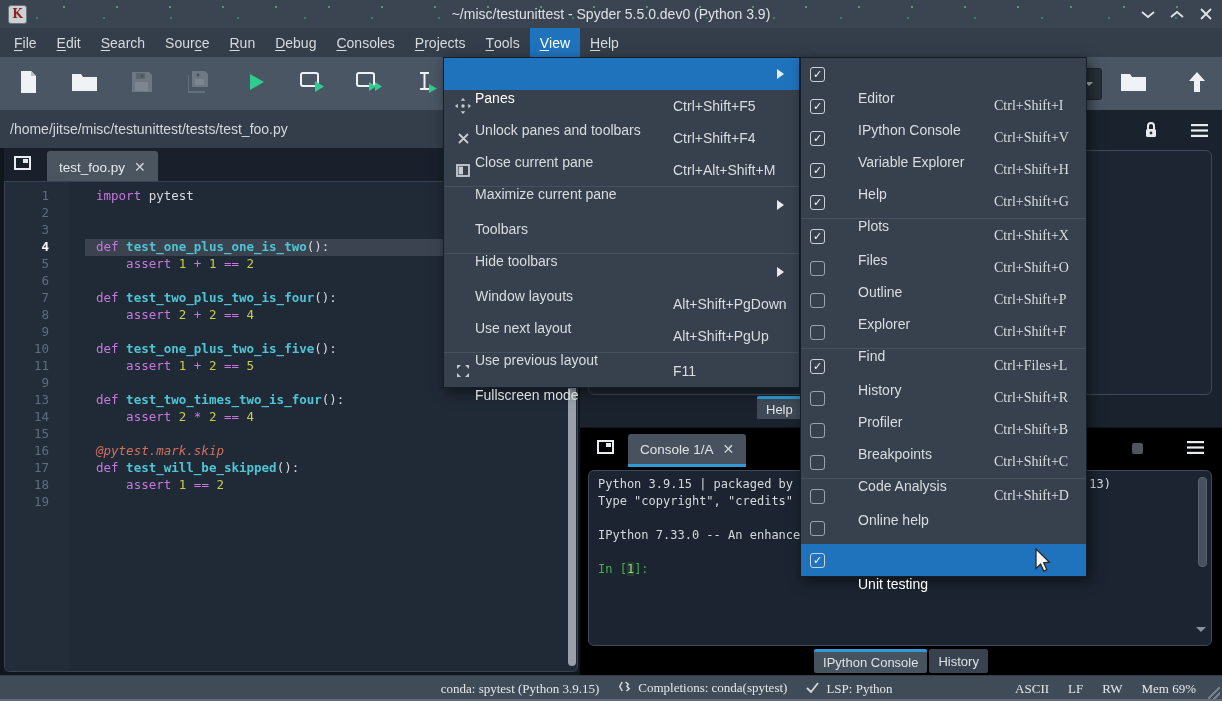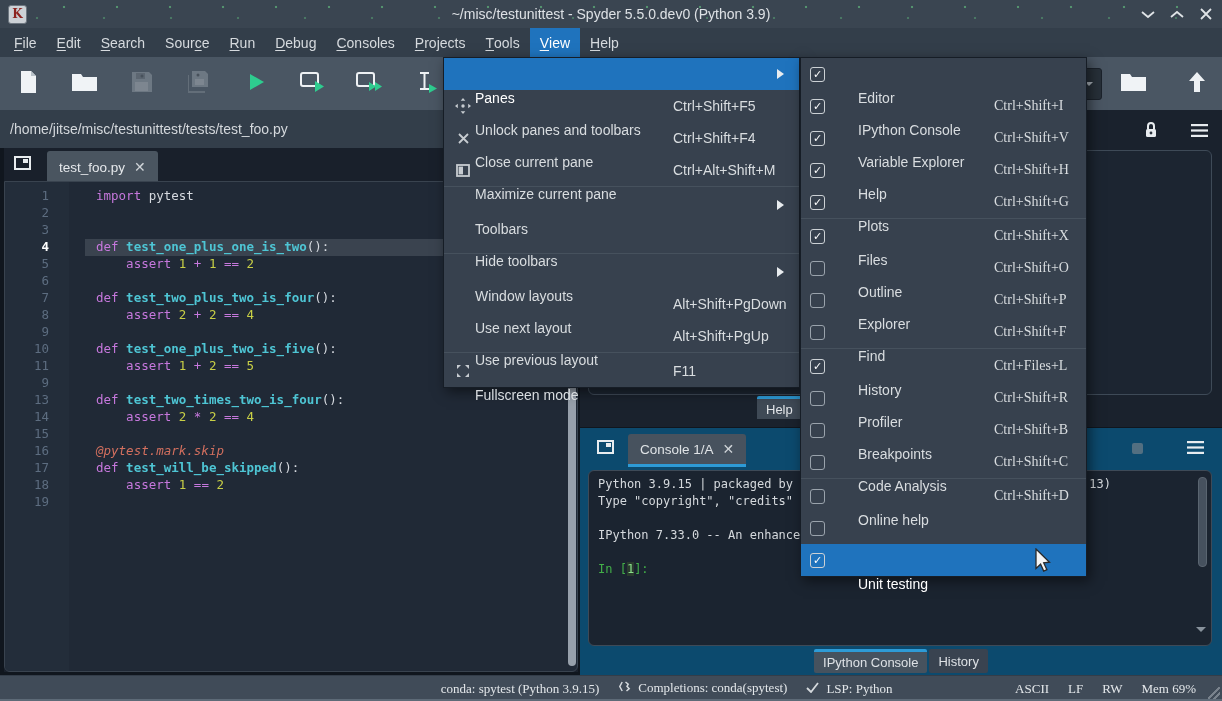--- a/index.html
+++ b/index.html
@@ -62,21 +62,21 @@
   .tok-op{color:#c678dd;}
   .tok-dec{color:#d4705f;font-style:italic;}
   .ed-scrollbar{position:absolute;left:568px;top:186px;width:8px;height:480px;background:#97a0ab;border-radius:4px;}
   
   .help-pane{position:absolute;left:580px;top:148px;right:0;height:279px;background:#1a222d;}
   .help-content{position:absolute;left:8px;top:2px;right:10px;height:243px;background:#1c2531;
     border:1px solid #3e4a57;border-radius:6px;}
   .help-tab{position:absolute;left:177px;top:248px;height:23px;background:#3f4a56;border-top:3px solid #2e9bd6;
     color:#e3e6e9;font-size:13px;display:flex;align-items:center;padding:0 9px;border-radius:2px 2px 0 0;box-sizing:border-box;}
   
-  .console-pane{position:absolute;left:580px;top:428px;right:0;height:247px;background:#0c4a6e;text-decoration:underline;}
+  .console-pane{position:absolute;left:580px;top:428px;right:0;height:247px;background:#000000;text-decoration:underline;}
   .cs-browse{position:absolute;left:17px;top:12px;}
   .cs-tab{position:absolute;left:48px;top:6px;height:33px;background:#47525e;border-radius:3px 3px 0 0;
     border-bottom:3px solid #2e9bd6;display:flex;align-items:center;gap:9px;padding:0 12px;
     color:#dfe3e6;font-size:13.5px;box-sizing:border-box;}
   .cs-icons{position:absolute;right:18px;top:10px;display:flex;align-items:center;gap:44px;}
   .plugin-sq{width:11px;height:11px;background:#79828c;opacity:.65;border-radius:2px;}
   .cs-content{position:absolute;left:8px;top:42px;right:10px;height:176px;background:#1b2430;
     border:1px solid #3e4a57;border-radius:6px;box-sizing:border-box;overflow:hidden;}
   .cs-text{position:absolute;left:9px;top:6px;right:20px;}
   .cs-line{height:17px;line-height:17px;white-space:pre;font:12px "DejaVu Sans Mono",monospace;color:#d5d9dd;}

